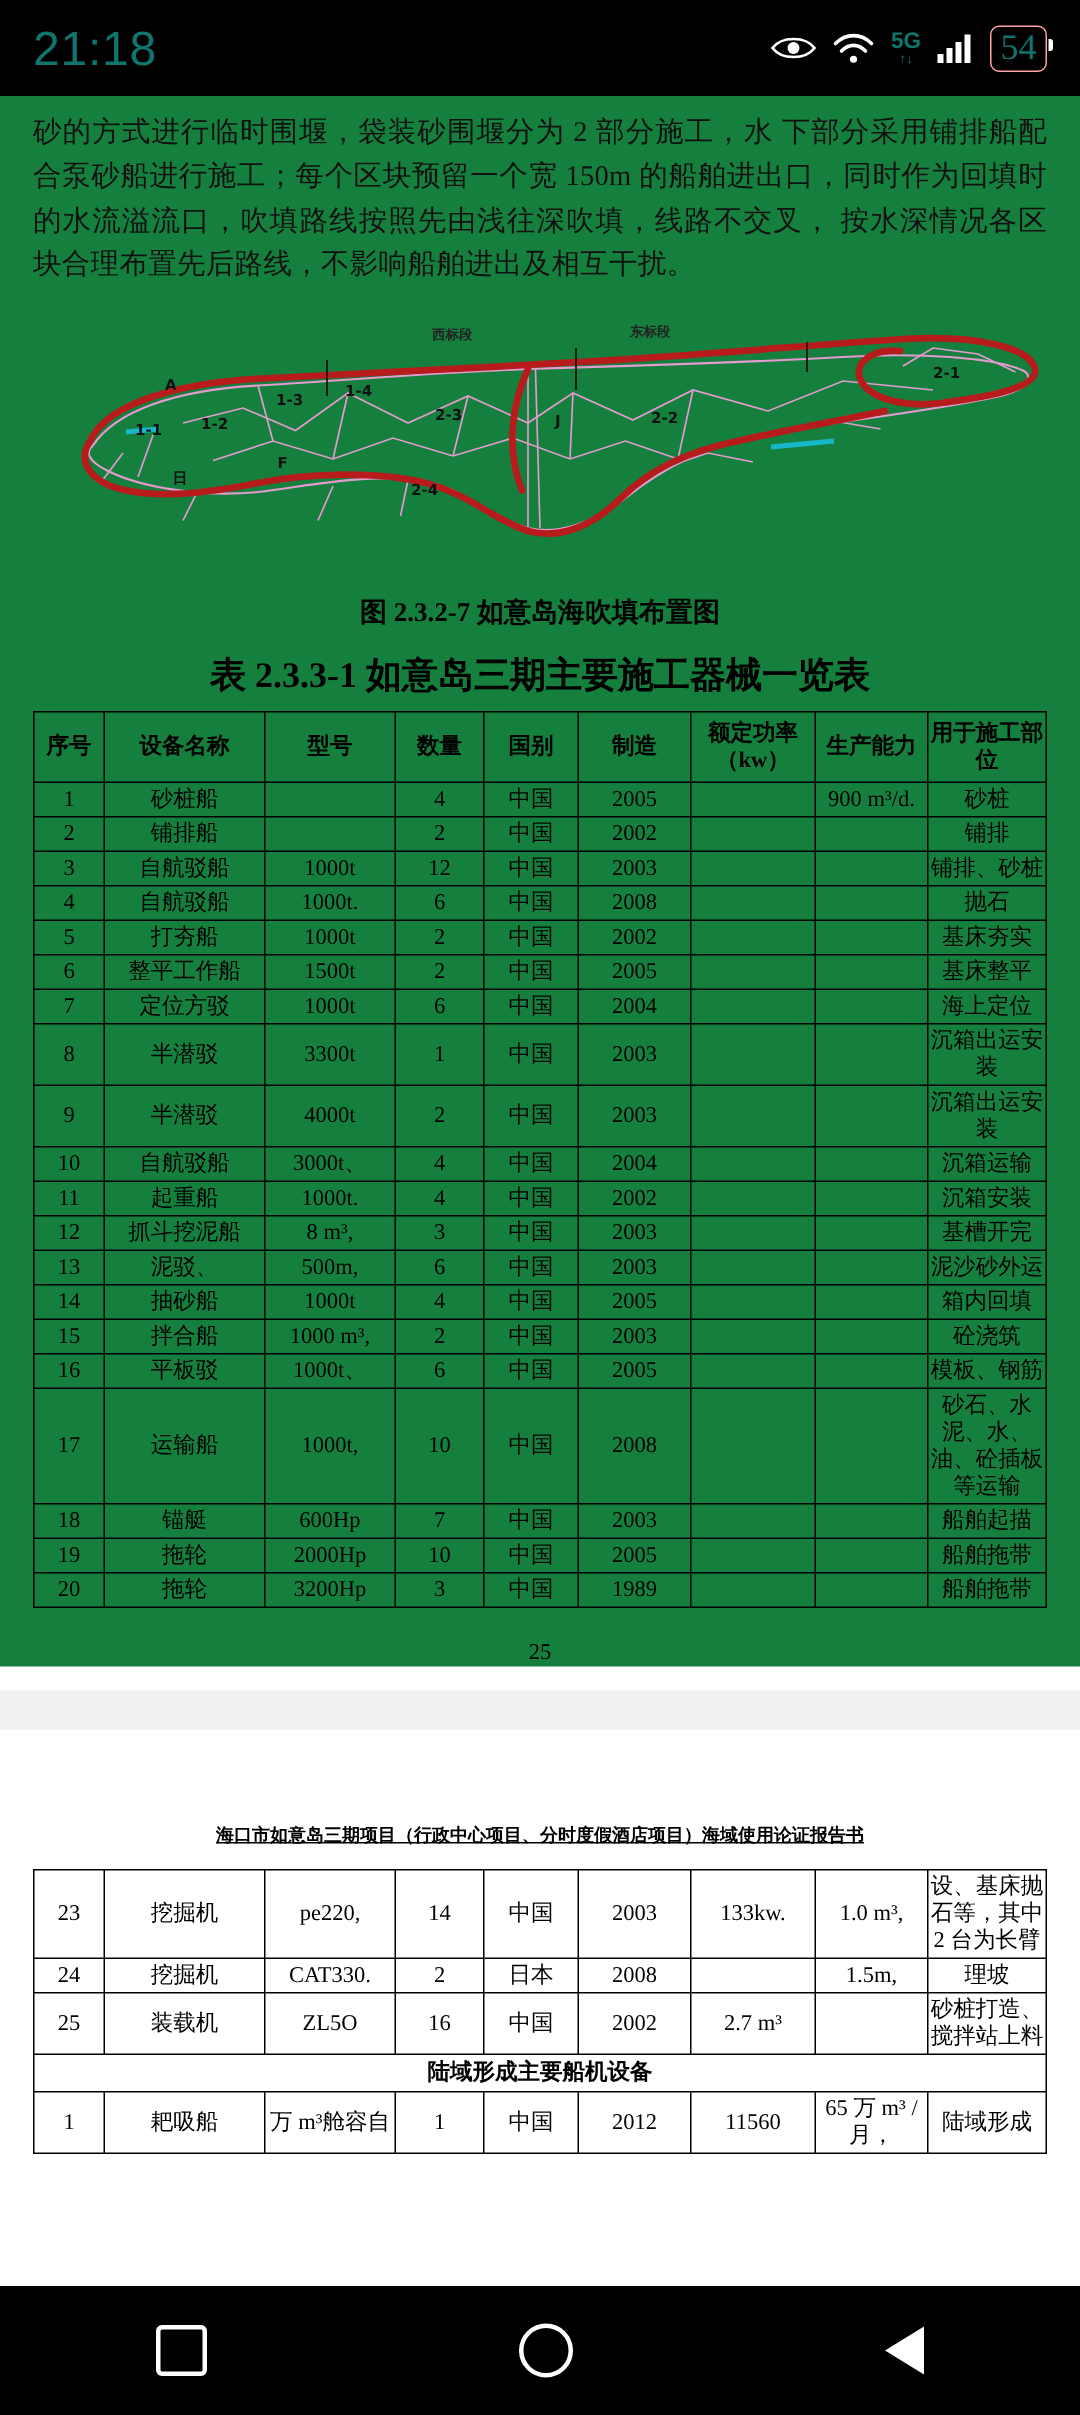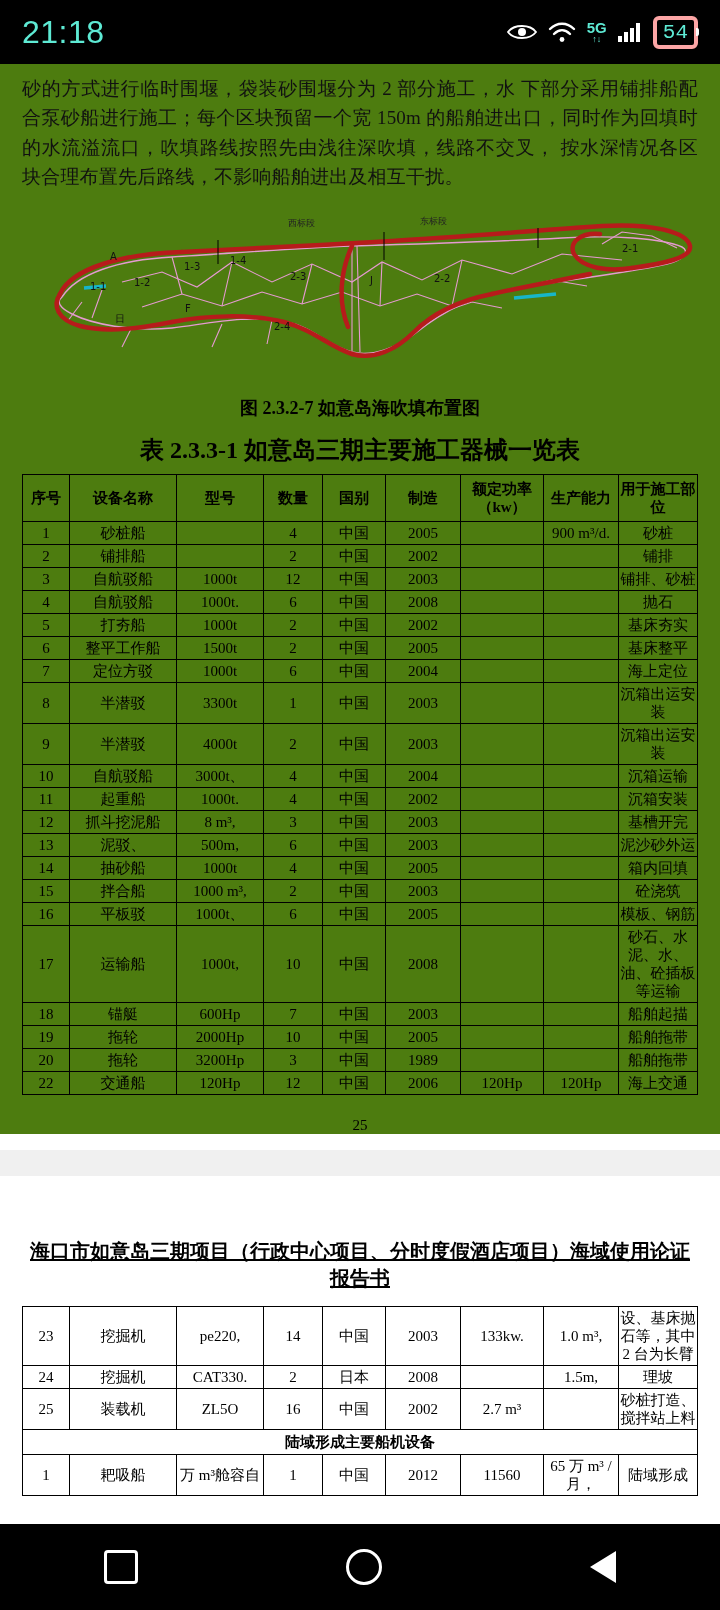--- a/index.html
+++ b/index.html
@@ -12,21 +12,21 @@
     height: 1610px;
     font-family: "Liberation Serif", serif;
     overflow: hidden;
     position: relative;
   }
 
   
   .statusbar {
     height: 64px;
     background: #000000;
-    color: #5eead4;
+    color: #0f766e;
     display: flex;
     align-items: center;
     justify-content: space-between;
     padding: 0 22px;
     box-sizing: border-box;
   }
   .statusbar .clock {
     font-family: "Liberation Sans", sans-serif;
     font-size: 32px;
     letter-spacing: 0.5px;
@@ -54,59 +54,60 @@
   .signal i {
     display: block;
     width: 4px;
     background: #ffffff;
   }
   .signal i:nth-child(1){height:6px}
   .signal i:nth-child(2){height:10px}
   .signal i:nth-child(3){height:14px}
   .signal i:nth-child(4){height:19px}
   .battery {
-    border: 4px solid #fca5a5;
+    border: 1px solid #fca5a5;
     border-radius: 6px;
     padding: 1px 6px;
-    font-family: Liberation Mono, monospace;
-    font-size: 21px;
+    font-family: Liberation Serif, serif;
+    font-size: 24px;
     position: relative;
     margin-left: 2px;
   }
   .battery::after {
     content: "";
     position: absolute;
     right: -5px;
     top: 8px;
     width: 3px;
     height: 8px;
     background: #ffffff;
     border-radius: 0 2px 2px 0;
   }
 
   
   .page {
-    background: #4d7c0f;
+    background: #15803d;
     padding: 10px 22px 0 22px;
     box-sizing: border-box;
   }
   .para {
     font-size: 19px;
     line-height: 1.55;
     color: #111;
     text-align: justify;
     margin: 0 0 6px 0;
     letter-spacing: 0.2px;
   }
 
   
   .figure-wrap {
     position: relative;
     height: 190px;
     margin: 10px 0 4px 0;
+    font-weight: bold;
   }
   .figure-wrap svg { display: block; }
   .figure-caption {
     text-align: center;
     font-size: 18px;
     font-weight: bold;
     margin: 4px 0 14px 0;
   }
 
   .section-head {
@@ -165,21 +166,21 @@
     height: 26px;
     background: #f0f0f0;
     margin: 16px 0 0 0;
   }
   .page2 {
     padding: 0 22px;
     box-sizing: border-box;
   }
   .page2-header {
     text-align: center;
-    font-size: 20px;
+    font-size: 12px;
     font-weight: bold;
     text-decoration: underline;
     margin: 62px 0 14px 0;
   }
 
   
   .navbar {
     position: absolute;
     left: 0;
     bottom: 0;
@@ -537,31 +538,20 @@
           <td class="c0">20</td>
           <td class="c1">拖轮</td>
           <td class="c2">3200Hp</td>
           <td class="c3">3</td>
           <td class="c4">中国</td>
           <td class="c5">1989</td>
           <td class="c6"></td>
           <td class="c7"></td>
           <td class="c8">船舶拖带</td>
         </tr>
-        <tr>
-          <td class="c0">22</td>
-          <td class="c1">交通船</td>
-          <td class="c2">120Hp</td>
-          <td class="c3">12</td>
-          <td class="c4">中国</td>
-          <td class="c5">2006</td>
-          <td class="c6">120Hp</td>
-          <td class="c7">120Hp</td>
-          <td class="c8">海上交通</td>
-        </tr>
       </tbody>
   </table>
 
   <div class="page-number">25</div>
 </div>
 
 <div class="page-gap"></div>
 
 <div class="page2">
   <div class="page2-header">海口市如意岛三期项目（行政中心项目、分时度假酒店项目）海域使用论证报告书</div>

